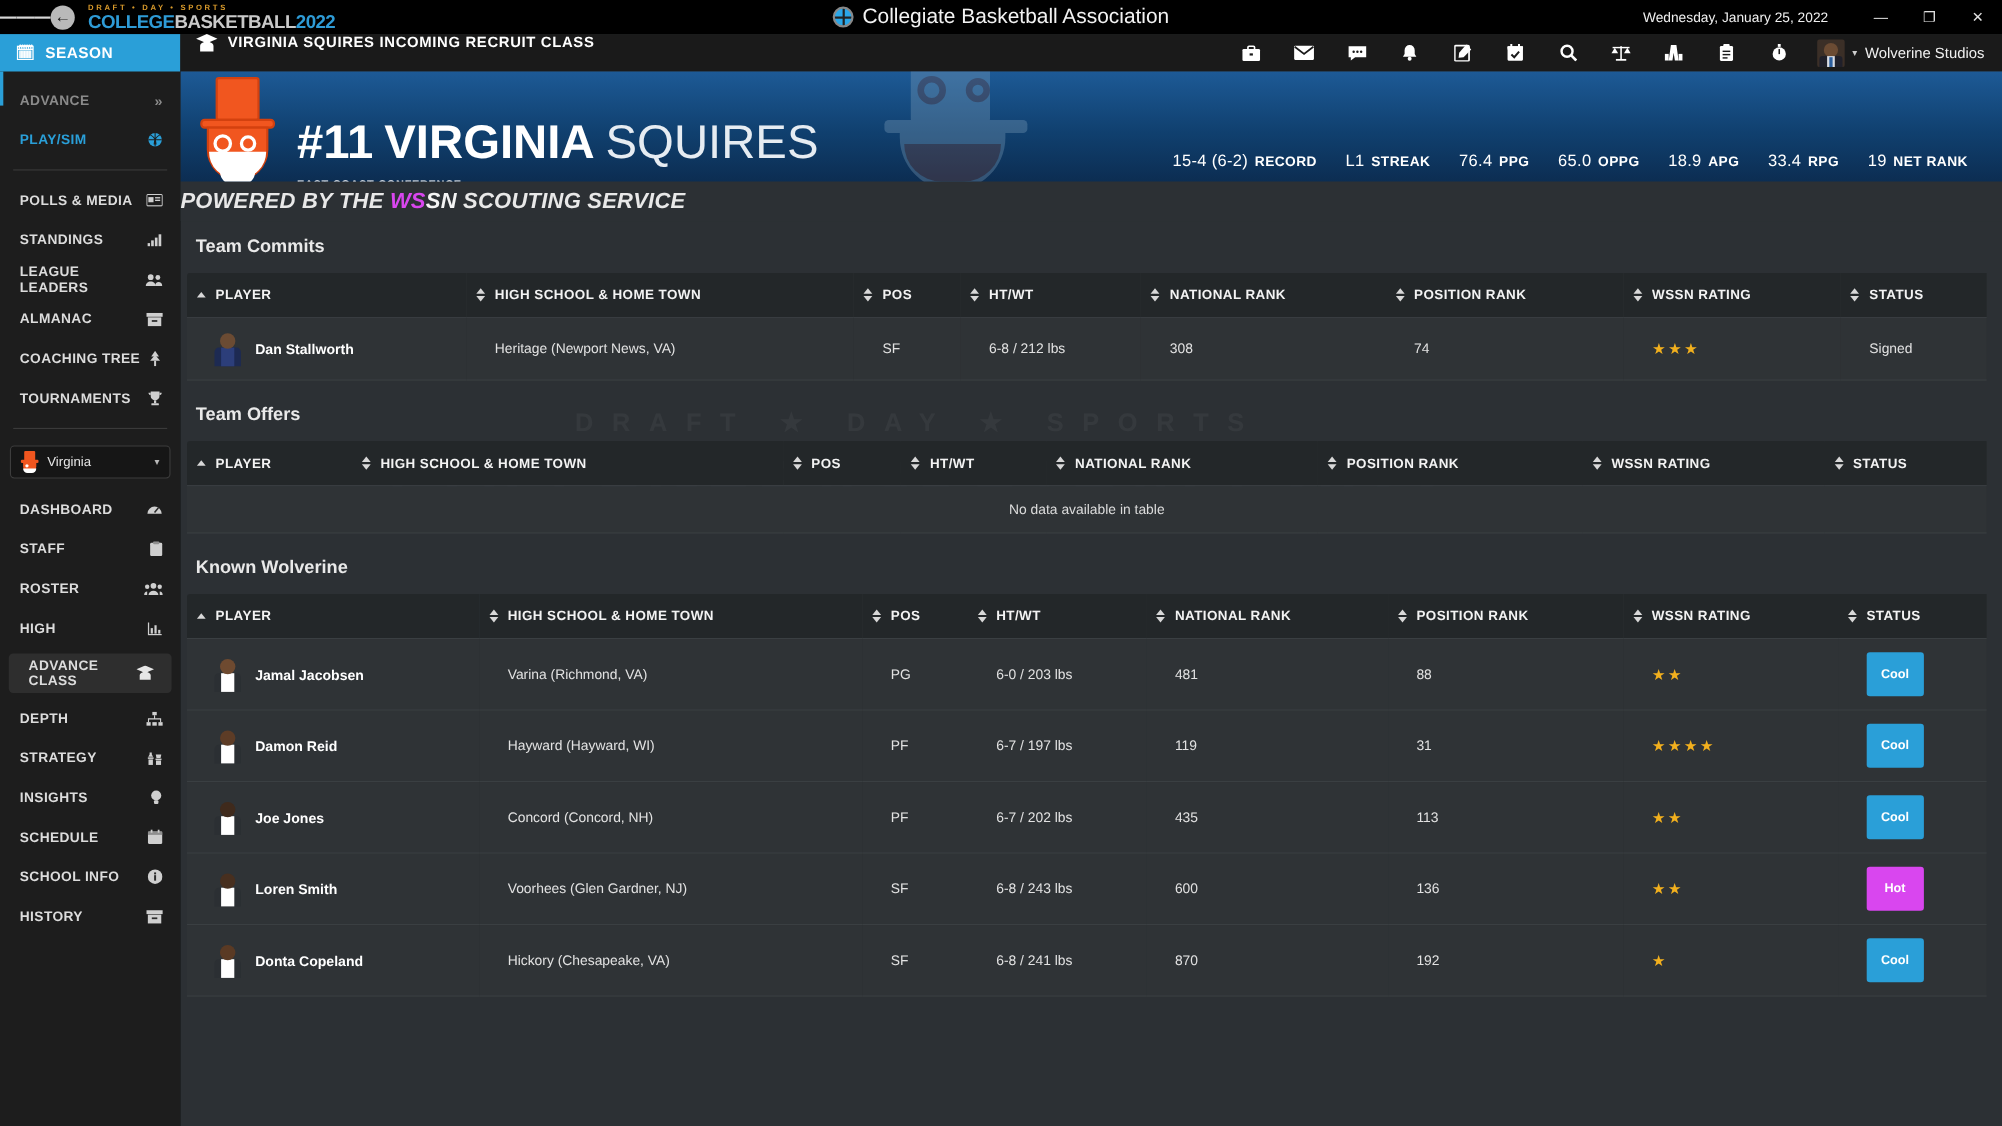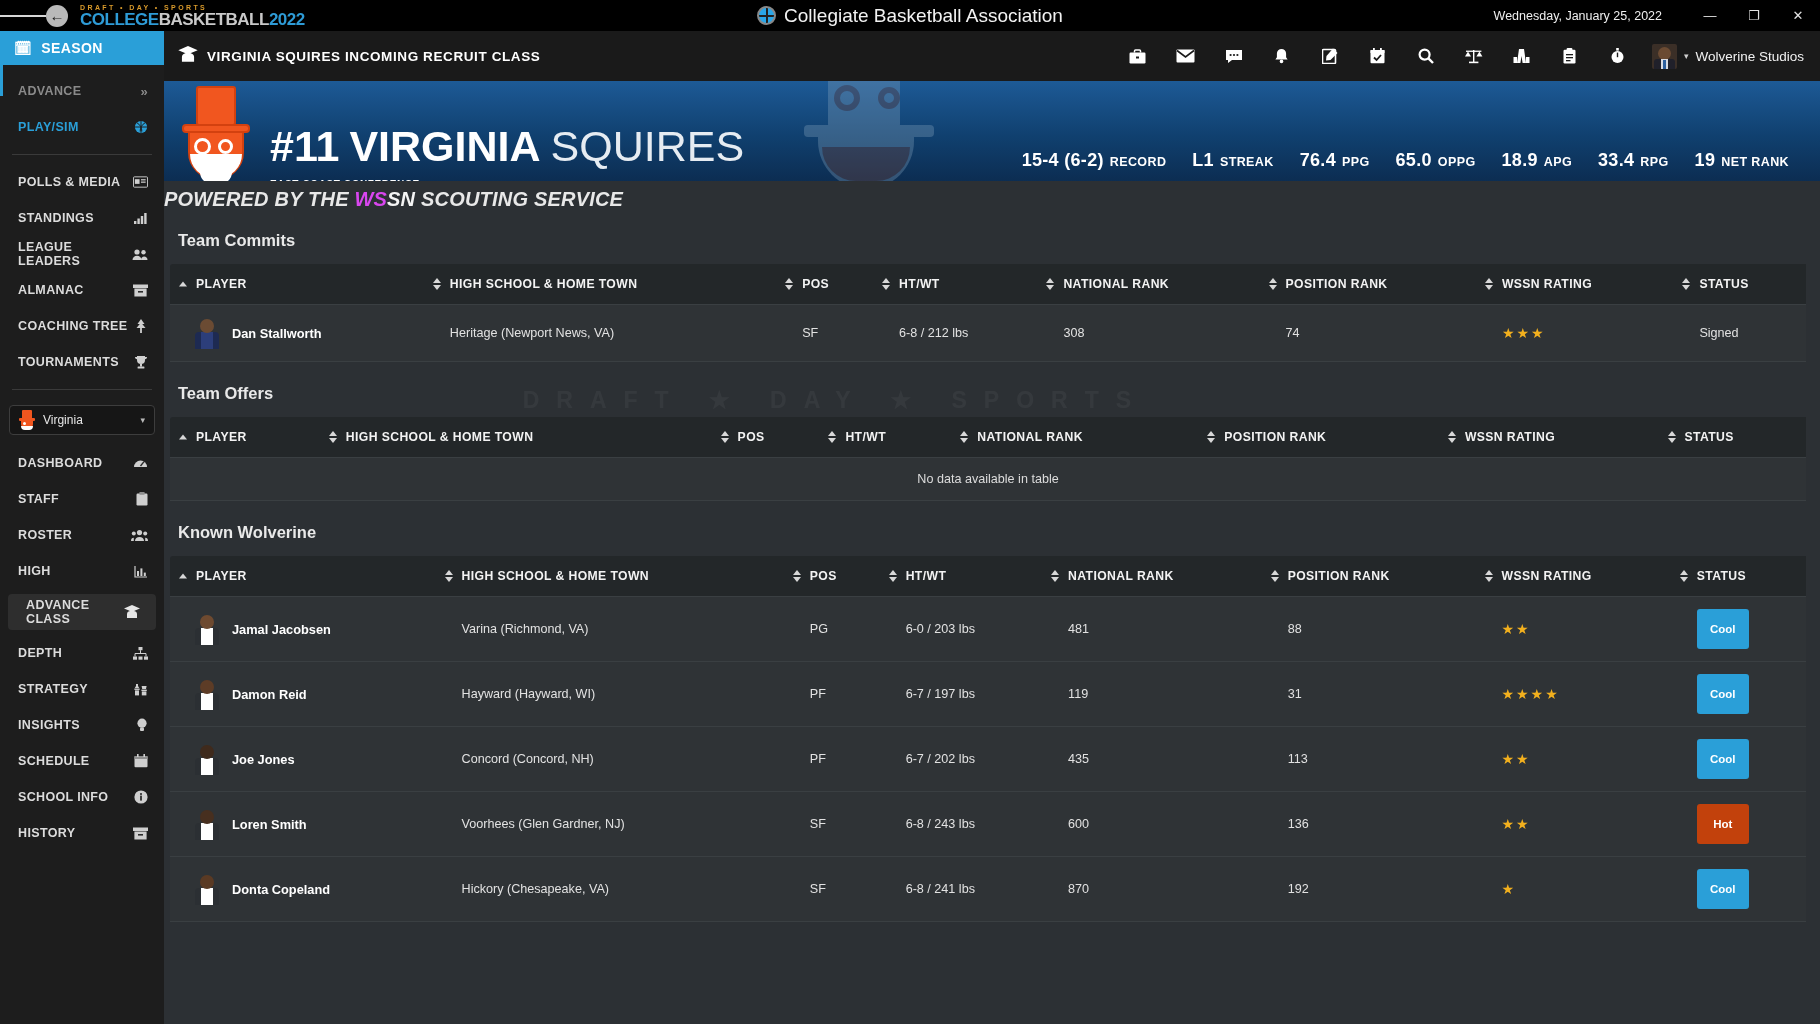--- a/index.html
+++ b/index.html
@@ -89,21 +89,21 @@
   .mm-brim { position:absolute; left:0px; top:8px; width:16px; height:2.5px; background:#f1561f; border-radius:1px;}
   .mm-face { position:absolute; left:2px; top:10px; width:12px; height:10px; background:#f1561f; border-radius:0 0 6px 6px;}
   .mm-eye { position:absolute; left:4px; top:12px; width:3px; height:3px; background:#fff; border-radius:50%;}
   .mm-stache { position:absolute; left:2px; top:16px; width:12px; height:4px; background:#fff; border-radius:0 0 6px 6px;}
 
   
   .main { flex:1; background:#2c3034; display:flex; flex-direction:column; overflow:hidden; position:relative; }
 
   
   .pagebar {
-    height: 50px; background:#1a1a1a; display:flex; align-items:center; padding: 0 12px 0 14px;
+    height: 34px; background:#1a1a1a; display:flex; padding: 0 12px 0 14px;
   }
   .pagebar-title {
     color:#fff; font-size: 13.5px; font-weight: bold; letter-spacing: .6px;
     font-family:"Liberation Sans Narrow","Liberation Sans",sans-serif; font-stretch:condensed;
     margin-left: 9px;
   }
   .toolbar { margin-left:auto; display:flex; align-items:center; gap: 0px; }
   .tool {
     width: 48px; height:34px; display:flex; align-items:center; justify-content:center;
     color:#fff; cursor:pointer; position:relative; font-size: 15px;
@@ -165,21 +165,21 @@
   .banner-title .nm { color:#ffffff; }
   .banner-title .nm2 { color:#e6ecf2; font-weight:normal;margin-top:32px; }
   .banner-conf {
     margin-top: 11px; color:#fff; font-size: 10px; font-weight:bold; letter-spacing:.6px;
     font-family:"Liberation Sans Narrow","Liberation Sans",sans-serif; font-stretch:condensed;
   }
   .stats {
     position:absolute; right: 18px; bottom: 10px; display:flex; align-items:baseline; gap: 0px; color:#fff;
   }
   .stat { display:flex; align-items:baseline; gap: 6px; padding: 0 13px; }
-  .stat .v { font-size: 18px; font-weight: 700; letter-spacing:.3px; }
+  .stat .v { font-size: 15px; font-weight: 400; letter-spacing:.3px; }
   .stat .l { font-size: 12.5px; font-weight:bold; letter-spacing:.4px; }
 
   
   .wssn-bar { height: 36px; background:#2c3034; display:flex; align-items:center; padding-left: 0px; flex:none; }
   .wssn-txt {
     font-style: italic; font-weight: bold; font-size: 20px; color:#e8e8e8;
     letter-spacing:.2px; margin-left: 0px;
     font-family:"Liberation Sans Narrow","Liberation Sans",sans-serif; font-stretch:condensed;
   }
   .wssn-txt .ws { color:#d946ef; }
@@ -234,21 +234,21 @@
   .pav .head { position:absolute; left:6px; top:2px; width:14px; height:14px; border-radius:50%; }
   .pav .torso { position:absolute; left:1px; top:15px; width:24px; height:17px; border-radius:4px 4px 0 0; }
   .pav .jersey { position:absolute; left:7px; top:15px; width:12px; height:17px; }
 
   .stars { color:#f2b01e; font-size: 14px; letter-spacing: 2px; }
   .pill {
     display:inline-block; padding: 14px 11px; border-radius: 3px; color:#fff;
     font-size: 11.5px; font-weight: bold; min-width: 52px; text-align:center;
   }
   .pill.cool { background:#2a9fd8; }
-  .pill.hot { background:#c2410c; }
+  .pill.hot { background:#d946ef; }
   .statustxt { color:#e2e2e2; font-size:12.6px; }
 </style>
 </head>
 <body>
 
 <div class="titlebar">
   <div class="tb-hamburger">
     <div></div>
       <div></div>
       <div></div>

